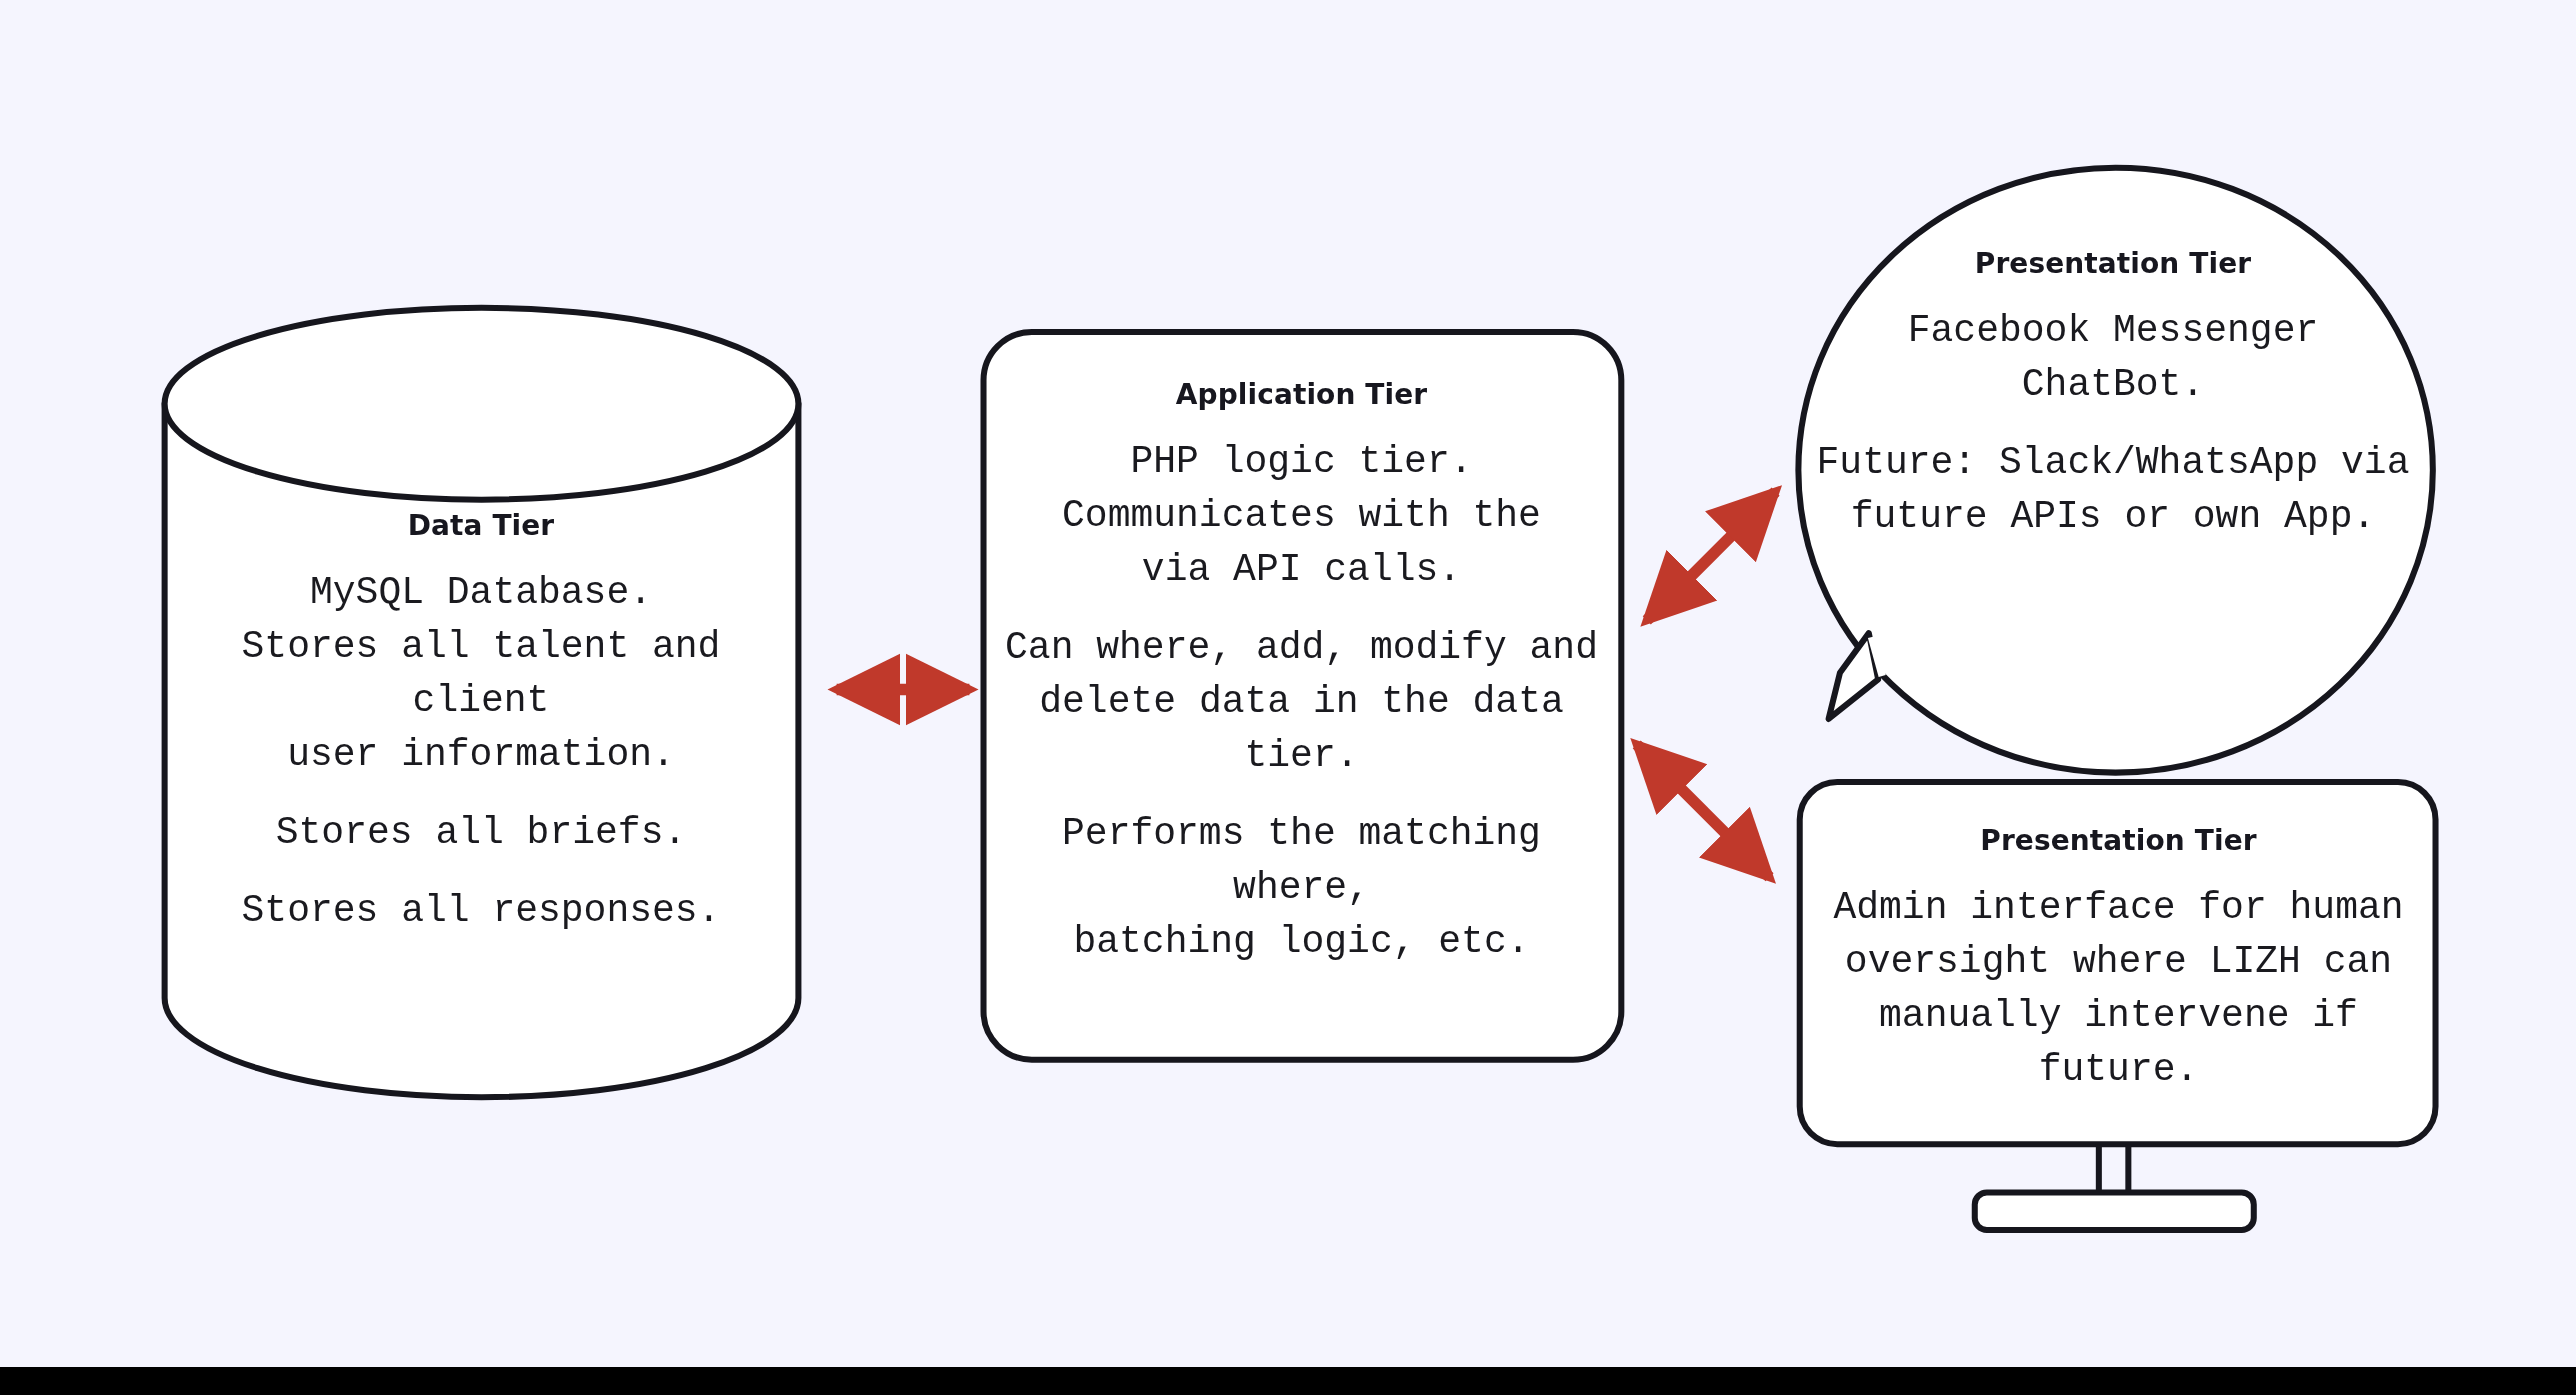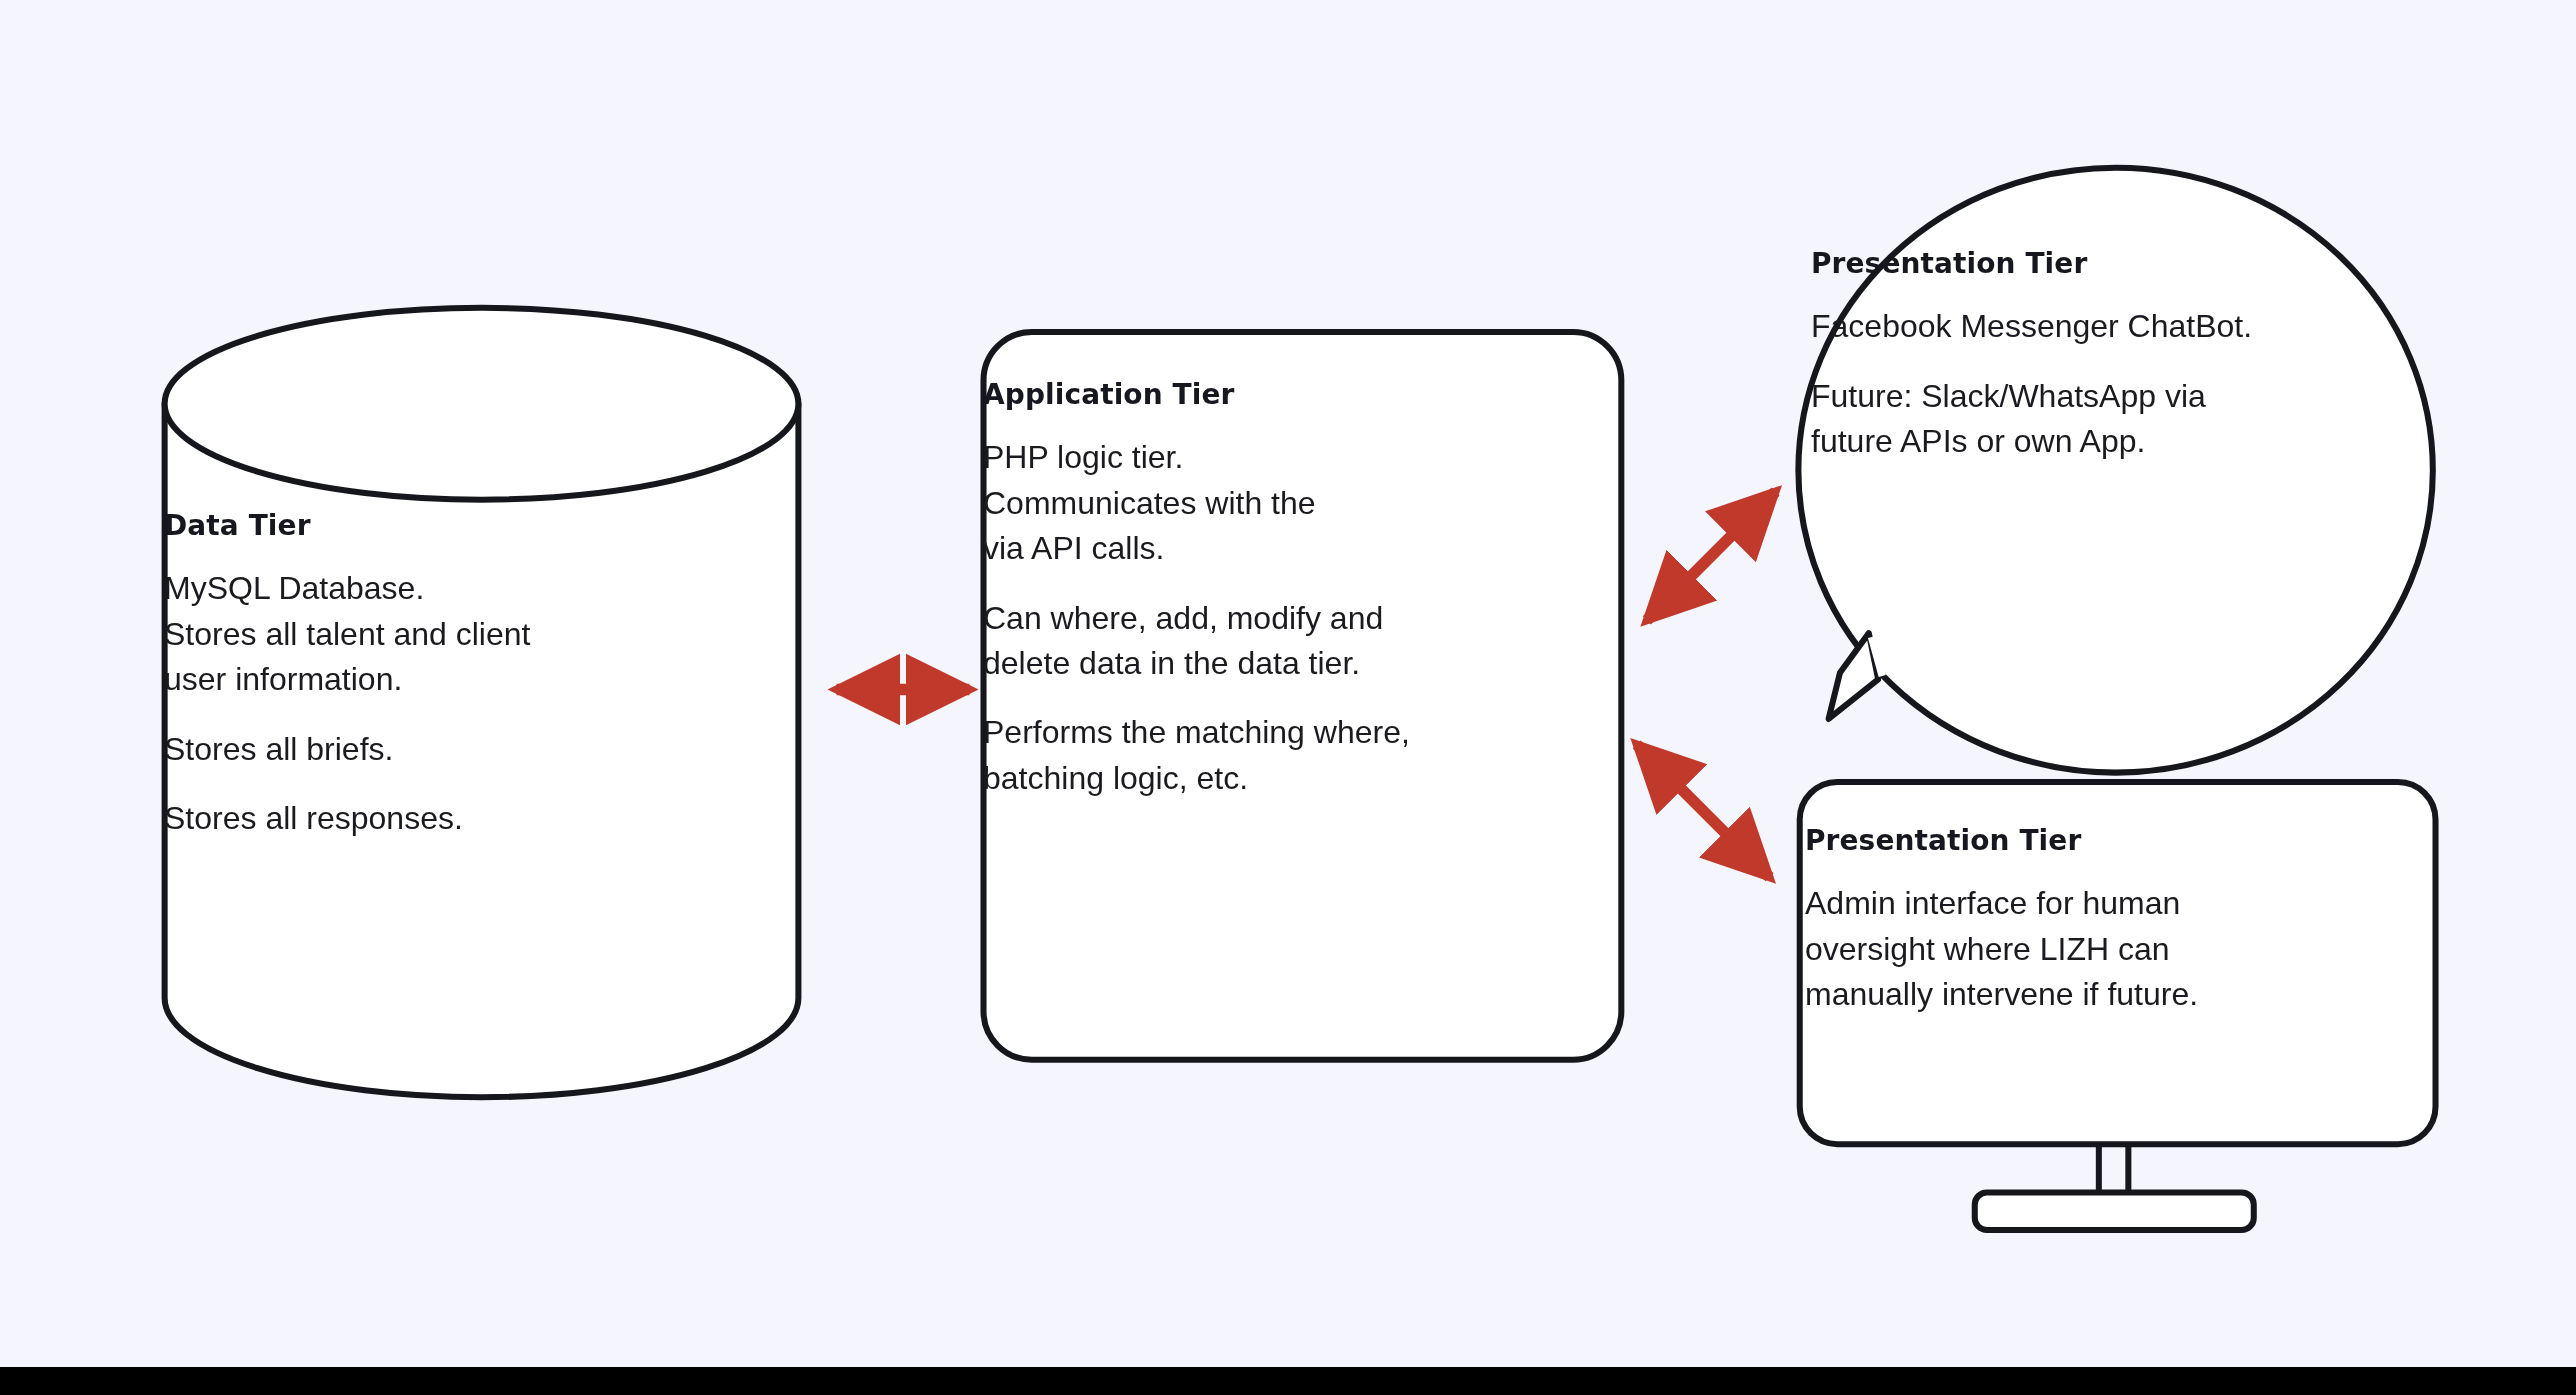--- a/index.html
+++ b/index.html
@@ -29,35 +29,35 @@
     background: #000000;
   }
   #diagram-svg {
     position: absolute;
     left: 0; top: 0;
     width: 2576px;
     height: 1395px;
   }
   .node-text {
     position: absolute;
-    text-align: left;
+    text-align: center;
     color: #16161D;
     pointer-events: none;
   }
   .node-title {
     font-family: "DejaVu Sans", sans-serif;
     font-weight: bold;
     font-size: 28px;
     letter-spacing: 0.1px;
     line-height: 1.15;
     color: #17171F;
   }
   .node-body {
-    font-family: Liberation Sans, sans-serif;
-    font-size: 32px;
+    font-family: Liberation Mono, monospace;
+    font-size: 38px;
     line-height: 1.42;
     color: #1A1A1F;
   }
   .gap-line { display: block; height: 24px; }
 
   
   #data-tier-text {
     left: 164px;
     top: 510px;
     width: 634px;

